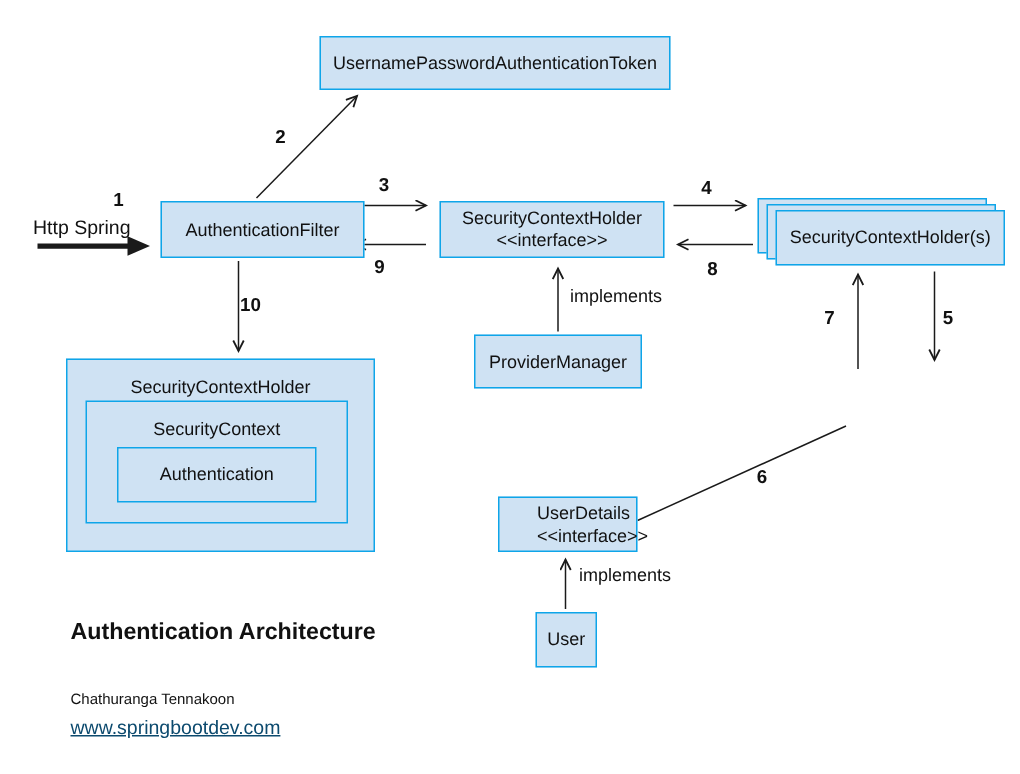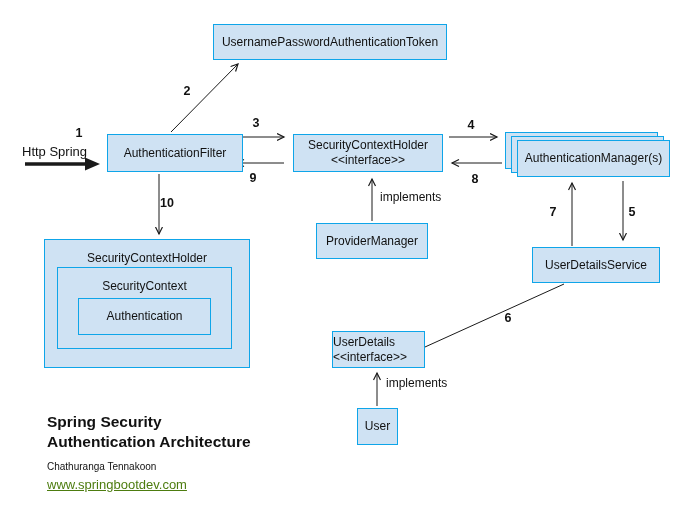--- a/index.html
+++ b/index.html
@@ -9,27 +9,27 @@
   }
   .connectors{position:absolute;left:0;top:0;pointer-events:none;}
   .box{
     position:absolute;box-sizing:border-box;
     background:#cfe2f3;border:1px solid #0ea5e9;
     display:flex;flex-direction:column;align-items:center;justify-content:center;
     font-size:12px;line-height:1.25;white-space:nowrap;text-align:center;
   }
   .group{justify-content:flex-start;}
   .group-label{margin-top:11px;}
-  .left-align{align-items:flex-start;padding-left:0;text-align:left;}
+  .left-align{align-items:flex-start;padding-left:25px;text-align:left;}
   .num{position:absolute;font-weight:700;font-size:12.5px;transform:translate(-50%,-50%);}
   .small-label{position:absolute;font-size:12px;}
   .http-label{position:absolute;font-size:13px;}
   .footer-title{position:absolute;left:47px;top:412px;font-size:15.5px;font-weight:700;line-height:20px;}
   .footer-author{position:absolute;left:47px;top:461px;font-size:10px;}
-  .footer-link{position:absolute;left:47px;top:477px;font-size:13px;color:#4d7c0f;text-decoration:underline;cursor:pointer;}
+  .footer-link{position:absolute;left:47px;top:477px;font-size:13px;color:#0c4a6e;text-decoration:underline;cursor:pointer;}
 </style>
 </head>
 <body>
 
 <div class="canvas">
 
   <svg class="connectors" width="680" height="516" viewBox="0 0 680 516">
     <defs>
       <marker id="vhead" markerWidth="10" markerHeight="9" refX="7.5" refY="4" orient="auto" markerUnits="userSpaceOnUse">
         <path d="M0.5,0.5 L7.5,4 L0.5,7.5" fill="none" stroke="#1a1a1a" stroke-width="1.2"></path>
@@ -63,40 +63,37 @@
   </div>
 
   <div class="box" style="left:293px;top:134px;width:150px;height:38px">
     <span>SecurityContextHolder</span>
     <span>&lt;&lt;interface&gt;&gt;</span>
   </div>
 
   <div class="box" style="left:505px;top:132px;width:153px;height:37px"></div>
   <div class="box" style="left:511px;top:136px;width:153px;height:37px"></div>
   <div class="box" style="left:517px;top:140px;width:153px;height:37px">
-    <span>AuthenticationManager(s)</span>
+    <span>SecurityContextHolder(s)</span>
   </div>
 
   <div class="box" style="left:316px;top:223px;width:112px;height:36px">
     <span>ProviderManager</span>
   </div>
 
   <div class="box group" style="left:44px;top:239px;width:206px;height:129px">
     <span class="group-label">SecurityContextHolder</span>
     <div class="box group" style="left:12px;top:27px;width:175px;height:82px">
       <span class="group-label">SecurityContext</span>
       <div class="box" style="left:20px;top:30px;width:133px;height:37px">
         <span>Authentication</span>
       </div>
     </div>
   </div>
 
-  <div class="box" style="left:532px;top:247px;width:128px;height:36px">
-    <span>UserDetailsService</span>
-  </div>
 
   <div class="box left-align" style="left:332px;top:331px;width:93px;height:37px">
     <span>UserDetails</span>
     <span>&lt;&lt;interface&gt;&gt;</span>
   </div>
 
   <div class="box" style="left:357px;top:408px;width:41px;height:37px">
     <span>User</span>
   </div>
 
@@ -110,19 +107,18 @@
   <span class="num" style="left:508px;top:318px">6</span>
   <span class="num" style="left:553px;top:212px">7</span>
   <span class="num" style="left:475px;top:179px">8</span>
   <span class="num" style="left:253px;top:178px">9</span>
   <span class="num" style="left:167px;top:203px">10</span>
 
   <span class="small-label" style="left:380px;top:190px">implements</span>
   <span class="small-label" style="left:386px;top:376px">implements</span>
 
   <div class="footer-title">
-    <div>Spring Security</div>
     <div>Authentication Architecture</div>
   </div>
   <div class="footer-author">Chathuranga Tennakoon</div>
   <a class="footer-link">www.springbootdev.com</a>
 
 </div>
 
 </body></html>

